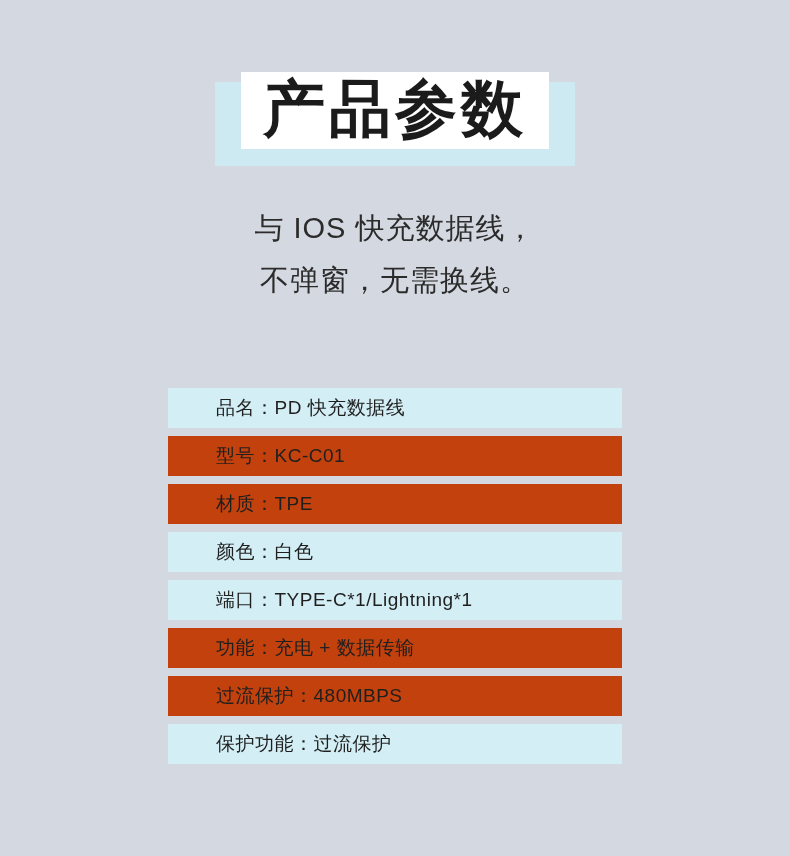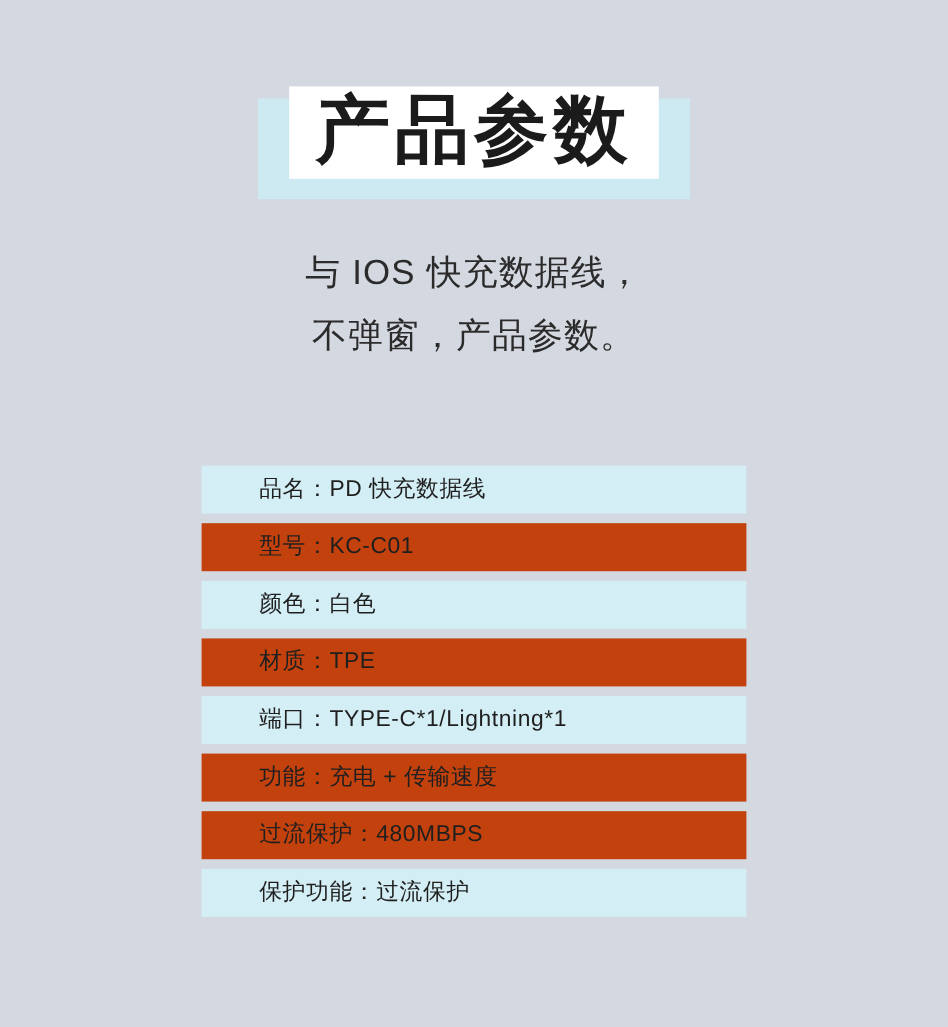--- a/index.html
+++ b/index.html
@@ -110,27 +110,27 @@
     <div class="title-box">
       <div class="title-underlay"></div>
       <div class="title-inner">
         <div class="title-text">产品参数</div>
       </div>
     </div>
   </div>
 
   <div class="subtitle">
     <div class="subtitle-line">与 IOS 快充数据线，</div>
-    <div class="subtitle-line">不弹窗，产品参数。</div>
+    <div class="subtitle-line">不弹窗，无需换线。</div>
   </div>
 
   <div class="spec-list">
     <div class="spec-row even">品名：PD 快充数据线</div>
     <div class="spec-row odd">型号：KC-C01</div>
+    <div class="spec-row odd">材质：TPE</div>
     <div class="spec-row even">颜色：白色</div>
-    <div class="spec-row odd">材质：TPE</div>
     <div class="spec-row even">端口：TYPE-C*1/Lightning*1</div>
-    <div class="spec-row odd">功能：充电 + 传输速度</div>
+    <div class="spec-row odd">功能：充电 + 数据传输</div>
     <div class="spec-row odd">过流保护：480MBPS</div>
     <div class="spec-row even">保护功能：过流保护</div>
   </div>
 
 </div>
 
 </body></html>

